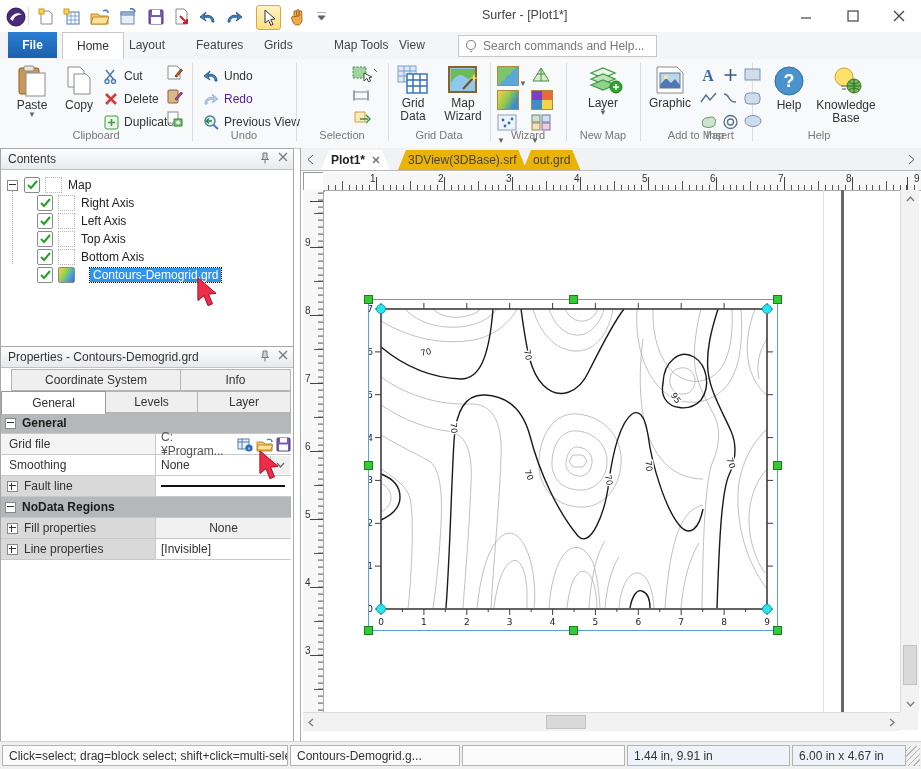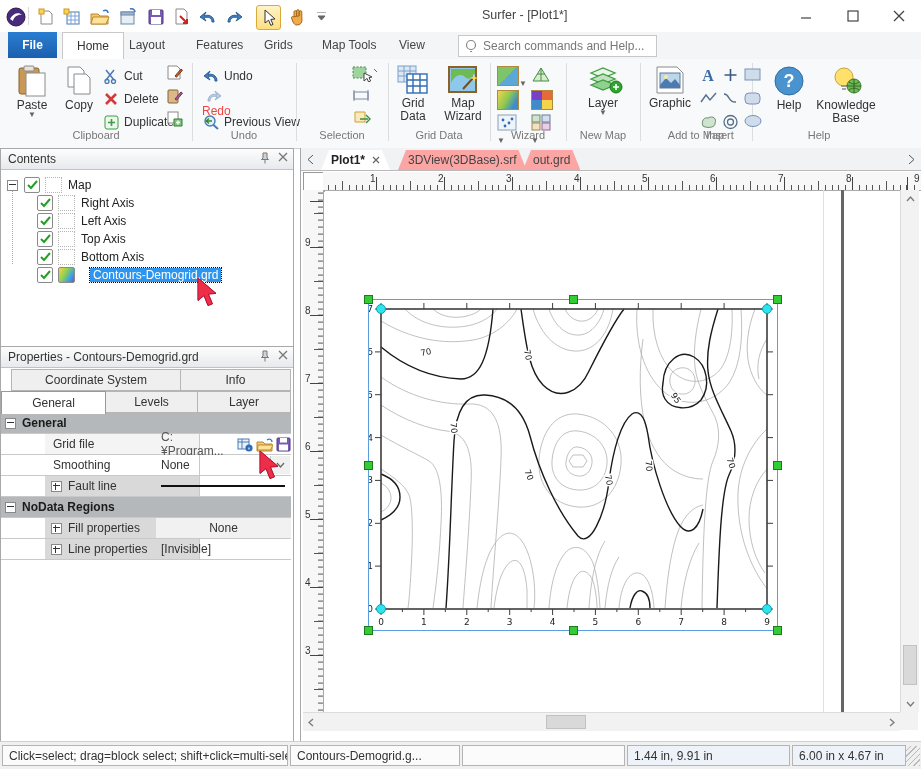--- a/index.html
+++ b/index.html
@@ -22,21 +22,21 @@
   #searchbox span{color:#777;font-size:12px;margin-left:4px;}
   .miniic{top:36px;width:18px;height:20px;display:flex;align-items:center;justify-content:center;color:#666;}
   
   #ribbon{left:0;top:59px;width:921px;height:89px;background:#f8f9fa;border-bottom:1px solid #d1d2d4;}
   .gsep{top:4px;width:1px;height:78px;background:#dcdddf;}
   .glabel{top:70px;height:16px;font-size:11px;color:#777;text-align:center;}
   .bigbtn{top:3px;height:72px;display:flex;flex-direction:column;align-items:center;justify-content:flex-start;text-align:center;font-size:12px;color:#333;line-height:13px;}
   .bigbtn .ic{margin:3px 0 2px 0;}
   .smbtn{height:22px;display:flex;align-items:center;font-size:12px;color:#333;}
   .smbtn .ic{width:18px;height:18px;margin-right:4px;display:flex;align-items:center;justify-content:center;}
-  .disabled{color:#ef4444;flex-direction:column;}
+  .disabled{color:#4c1d95;}
   #btn-select{left:308px;top:3px;width:38px;height:74px;background:linear-gradient(#fdeaa8,#fbd469);border:1px solid #e0a349;border-radius:2px;}
   .dropdn{font-size:8px;color:#666;line-height:6px;}
   .mini-map{width:20px;height:18px;border:1px solid #b0893c;display:inline-block;}
   
   .panel{background:#fff;border:1px solid #a8a8a8;}
   .phead{left:0;top:0;right:0;height:21px;background:linear-gradient(#fdfdfd,#e7e9ec);border-bottom:1px solid #c2c2c2;display:flex;align-items:center;font-size:12px;color:#333;padding-left:7px;box-sizing:border-box;}
   .phicons{position:absolute;right:5px;top:3px;display:flex;gap:8px;color:#555;}
   
   .trow{left:0;height:18px;display:flex;align-items:center;}
   .cb{width:14px;height:14px;background:#fff;border:1px solid #8a8a8a;border-radius:2px;display:flex;align-items:center;justify-content:center;}
@@ -44,29 +44,29 @@
   .treelabel{font-size:12px;color:#222;white-space:nowrap;}
   .sel-label{background:#2e95ef;color:#fff;outline:1px dotted #000;padding:0 3px;}
   .expander{width:9px;height:9px;border:1px solid #898989;background:#fff;position:relative;}
   .expander .h{position:absolute;left:1px;right:1px;top:3px;height:1px;background:#333;}
   .expander .v{position:absolute;top:1px;bottom:1px;left:3px;width:1px;background:#333;}
   
   .ptab{display:flex;align-items:center;justify-content:center;font-size:12px;color:#333;box-sizing:border-box;}
   .ptab-off{background:#efefef;border:1px solid #b5b5b5;}
   .ptab-on{background:#fff;border:1px solid #999;border-bottom:none;}
   .prow{left:0;width:290px;height:21px;border-bottom:1px solid #c9c9c9;box-sizing:border-box;}
-  .pcell-l{position:absolute;left:0;top:0;bottom:0;width:155px;border-right:1px solid #c9c9c9;display:flex;align-items:center;box-sizing:border-box;font-size:12px;margin-left:44px;}
+  .pcell-l{position:absolute;left:0;top:0;bottom:0;width:155px;border-right:1px solid #c9c9c9;display:flex;align-items:center;box-sizing:border-box;font-size:12px;}
   .pcell-v{position:absolute;left:155px;top:0;bottom:0;right:0;display:flex;align-items:center;box-sizing:border-box;font-size:12px;padding-left:5px;}
   .psection{background:#b5b8ba;font-weight:bold;display:flex;align-items:center;font-size:12px;color:#1b1b1b;}
   .subgray{background:#d9d9d9;}
   
   #canvas{left:300px;top:148px;width:621px;height:593px;background:#fff;border-left:1px solid #a8a8a8;box-sizing:border-box;}
   #doctabs{left:0;top:0;right:0;height:22px;background:#f1f2f3;border-bottom:1px solid #b9b9b9;}
   .dtab{top:2px;height:20px;display:flex;align-items:center;padding:0 10px;font-size:12px;color:#444;
-        clip-path:polygon(8px 0,calc(100% - 8px) 0,100% 100%,0 100%);background:#fca5a5;}
+        clip-path:polygon(8px 0,calc(100% - 8px) 0,100% 100%,0 100%);background:#eab308;}
   .dtab-active{background:#fff;font-weight:bold;color:#222;}
   .navarr{top:3px;width:15px;height:16px;display:flex;align-items:center;justify-content:center;color:#555;font-size:10px;}
   .ruler{background:#f7f7f7;}
   .ticklayer{position:absolute;}
   .rnum{position:absolute;font-size:10px;color:#333;}
   
   .sb{background:#f2f2f2;}
   .sbarrow{position:absolute;display:flex;align-items:center;justify-content:center;color:#7a7a7a;}
   .sbthumb{position:absolute;background:#d9d9d9;border:1px solid #c2c2c2;box-sizing:border-box;}
   
@@ -177,21 +177,21 @@
         </svg>
       </div>
   </div>
 
   <div class="abs" id="tabrow">
     <div class="abs rtab" id="tab-file">File</div>
     <div class="abs rtab" id="tab-home">Home</div>
     <div class="abs rtab" style="left:115px">Layout</div>
     <div class="abs rtab" style="left:182px">Features</div>
     <div class="abs rtab" style="left:250px">Grids</div>
-    <div class="abs rtab" style="left:308px">Map Tools</div>
+    <div class="abs rtab" style="left:320px">Map Tools</div>
     <div class="abs rtab" style="left:385px">View</div>
     <div class="abs" id="searchbox">
       <svg width="16" height="16" style="margin-left:4px">
           <circle cx="8" cy="7" r="4.5" fill="none" stroke="#888" stroke-width="1.2"></circle>
           <path d="M6.5,11.5 h3 M7,13.5 h2" stroke="#888"></path>
         </svg>
       <span>Search commands and Help...</span>
     </div>
     <div class="abs miniic" style="left:790px">
         <svg width="11" height="8">

